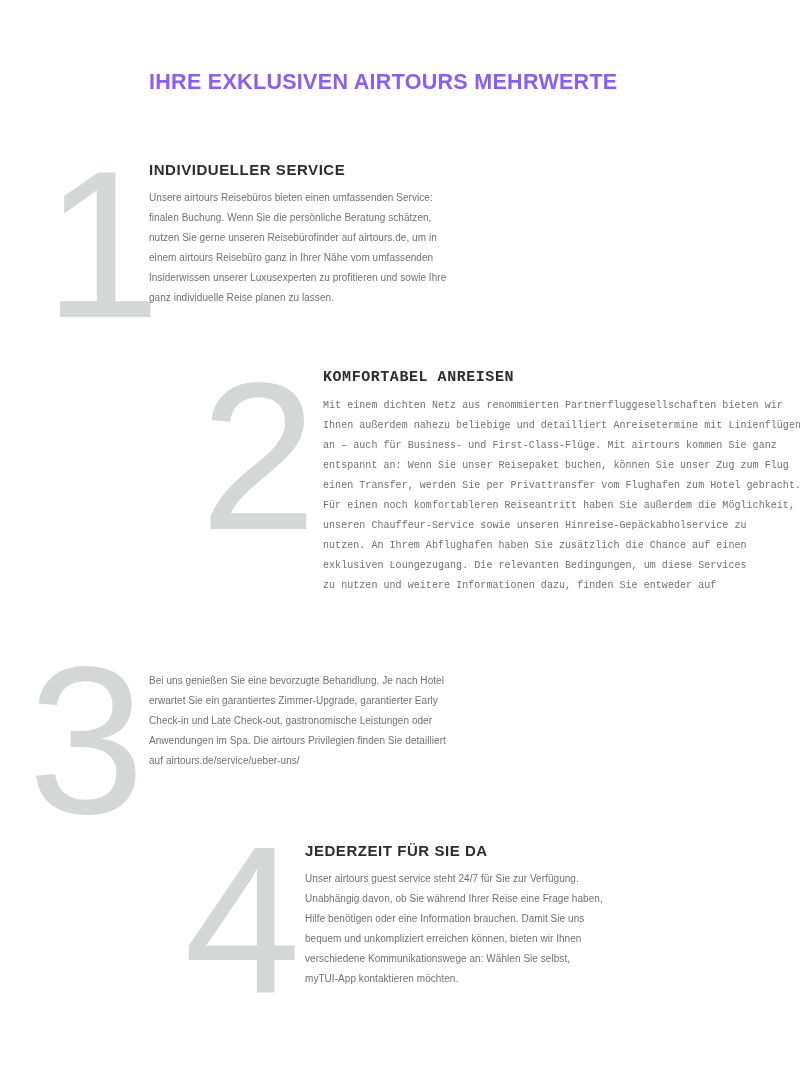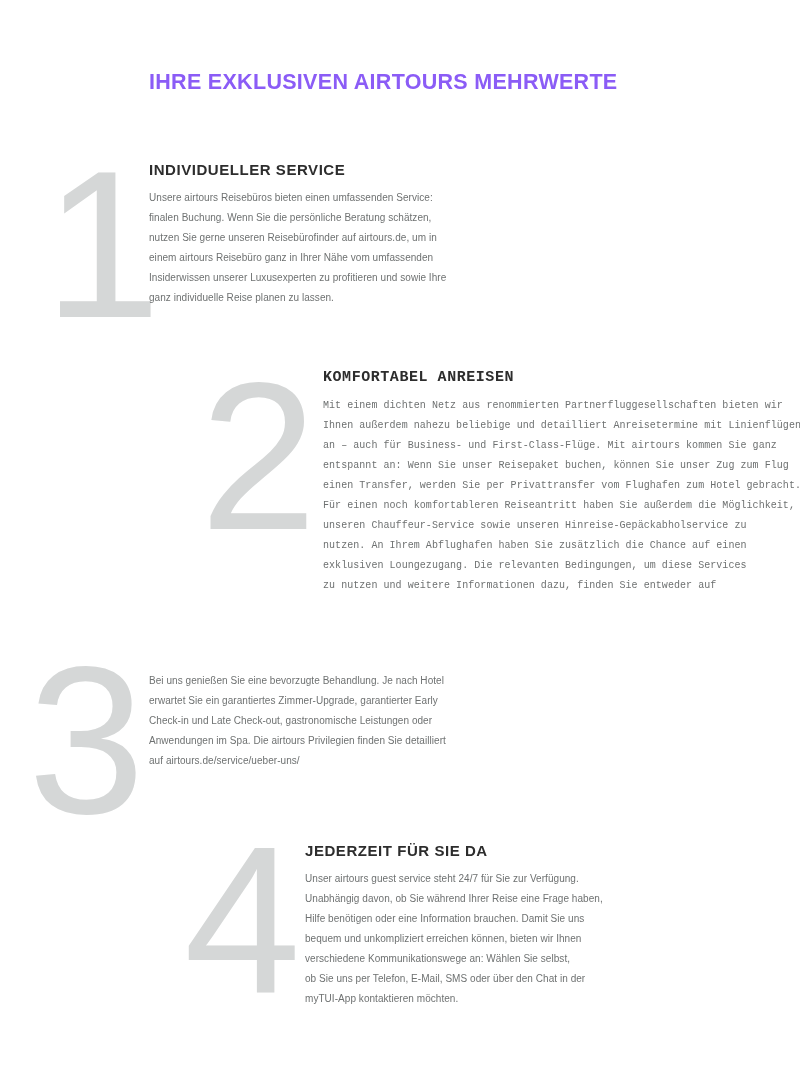--- a/index.html
+++ b/index.html
@@ -147,19 +147,18 @@
   <div class="section" id="sec-4">
     <div class="numeral">4</div>
     <div class="block-text">
       <h2 class="section-heading">JEDERZEIT FÜR SIE DA</h2>
       <p class="body-copy">
         <span class="ln">Unser airtours guest service steht 24/7 für Sie zur Verfügung.</span>
         <span class="ln">Unabhängig davon, ob Sie während Ihrer Reise eine Frage haben,</span>
         <span class="ln">Hilfe benötigen oder eine Information brauchen. Damit Sie uns</span>
         <span class="ln">bequem und unkompliziert erreichen können, bieten wir Ihnen</span>
         <span class="ln">verschiedene Kommunikationswege an: Wählen Sie selbst,</span>
-        <span class="ln">ob Sie uns per Telefon, E-Mail, SMS oder über den Chat in der</span>
         <span class="ln">myTUI-App kontaktieren möchten.</span>
       </p>
     </div>
   </div>
 
 </div>
 
 </body></html>

